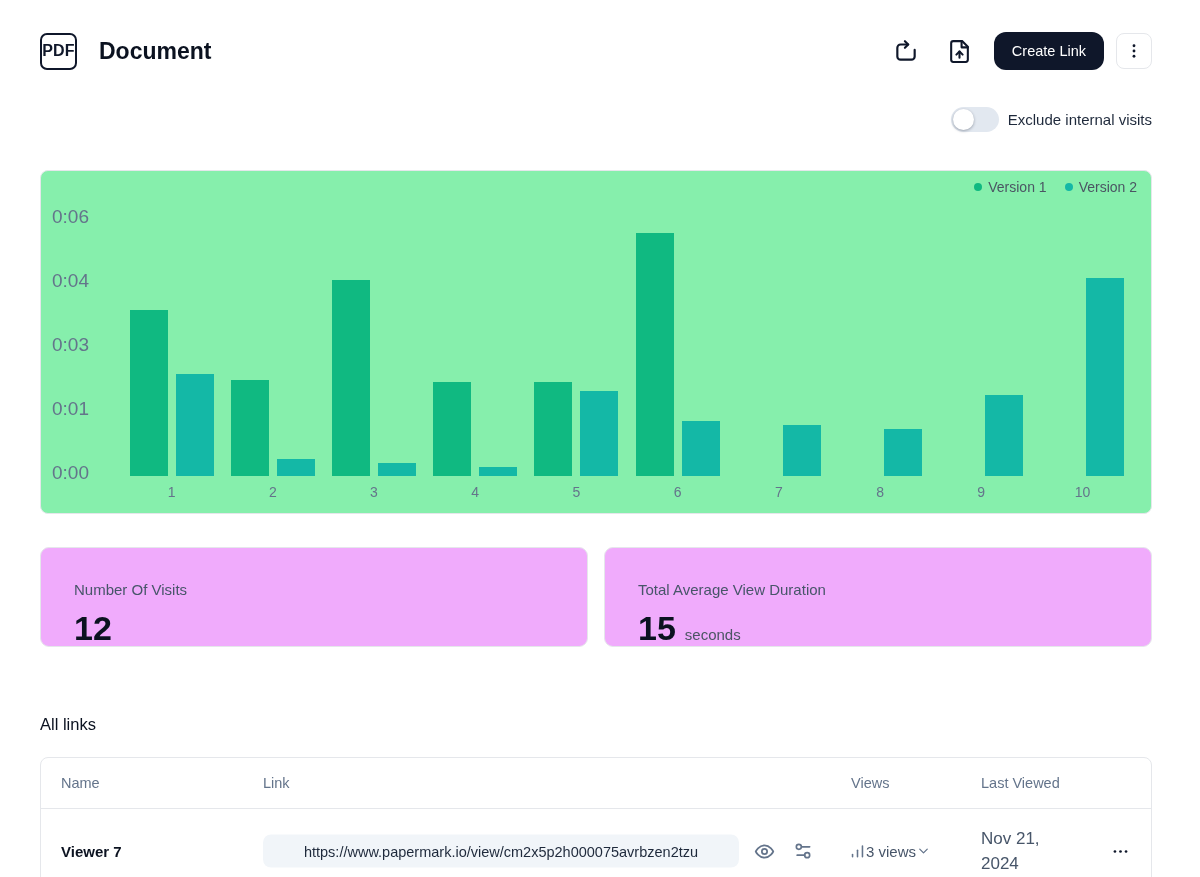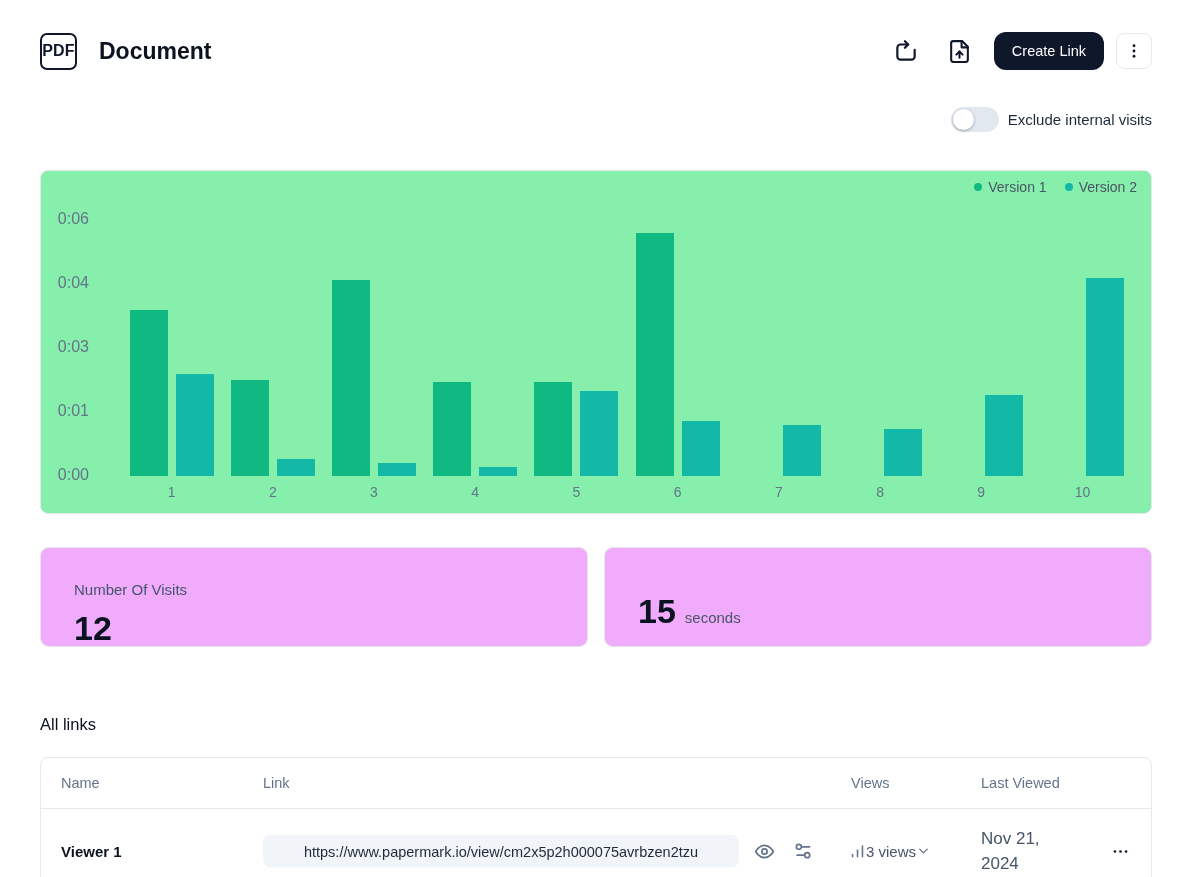--- a/index.html
+++ b/index.html
@@ -22,21 +22,21 @@
   .toggle{position:relative;width:48px;height:25px;background:#e2e8f0;border-radius:999px;border:none;cursor:pointer;}
   .toggle-knob{position:absolute;top:2px;left:2px;width:21px;height:21px;border-radius:50%;background:#fff;box-shadow:0 1px 3px rgba(15,23,42,.35);}
   .toggle-label{font-size:15px;color:#1e293b;}
 
   
   .chart-card{position:absolute;top:170px;left:40px;width:1110px;height:342px;border:1px solid #e5e7eb;border-radius:8px;background:#86efac;}
   .legend{position:absolute;top:8px;right:14px;display:flex;gap:18px;align-items:center;}
   .legend-item{display:flex;align-items:center;gap:6px;font-size:14px;color:#4b5563;}
   .legend-dot{width:8px;height:8px;border-radius:50%;}
   .y-axis{position:absolute;left:0;top:49px;width:48px;height:256px;}
-  .ytick{position:absolute;right:0;font-size:16px;color:#64748b;white-space:nowrap;margin-left:14px;}
+  .ytick{position:absolute;right:0;font-size:19px;color:#64748b;white-space:nowrap;margin-left:14px;}
   .plot-area{position:absolute;left:80px;right:18px;top:49px;height:256px;display:flex;align-items:flex-end;}
   .bargroup{flex:1;display:flex;justify-content:center;align-items:flex-end;gap:8px;height:100%;}
   .bar{width:38px;}
   .x-axis{position:absolute;left:80px;right:18px;top:313px;height:20px;display:flex;}
   .xtick{flex:1;text-align:center;font-size:14px;color:#64748b;}
 
   
   .stats-row{position:absolute;top:547px;left:40px;width:1112px;display:flex;gap:16px;}
   .stat-card{flex:1;box-sizing:border-box;height:100px;border:1px solid #e5e7eb;border-radius:9px;background:#f0abfc;padding:33px 33px 0;}
   .stat-label{font-size:15px;color:#475569;}
@@ -189,38 +189,39 @@
   </div>
 
   <div class="stats-row">
     <div class="stat-card">
       <div class="stat-label">Number Of Visits</div>
       <div class="stat-value-row">
         <span class="stat-value">12</span>
       </div>
     </div>
     <div class="stat-card">
+      <div class="stat-label">Total Average View Duration</div>
       <div class="stat-value-row">
         <span class="stat-value">15</span>
         <span class="stat-suffix">seconds</span>
       </div>
     </div>
   </div>
 
   <div class="links-heading">All links</div>
 
   <div class="table-card">
     <div class="thead">
       <span class="th th-name">Name</span>
       <span class="th th-link">Link</span>
       <span class="th th-views">Views</span>
       <span class="th th-last">Last Viewed</span>
     </div>
     <div class="trow">
-      <span class="cell cell-name">Viewer 1</span>
+      <span class="cell cell-name">Viewer 7</span>
       <button class="cell link-pill">
         <span>https://www.papermark.io/view/cm2x5p2h000075avrbzen2tzu</span>
       </button>
       <button class="cell row-icon-btn pos-eye">
         <span>
           <svg width="21" height="21" viewBox="0 0 24 24" fill="none" stroke="currentColor" stroke-width="2" stroke-linecap="round" stroke-linejoin="round">
             <path d="M2 12s3.5-7 10-7 10 7 10 7-3.5 7-10 7-10-7-10-7Z"></path>
             <circle cx="12" cy="12" r="3"></circle>
           </svg>
         </span>

